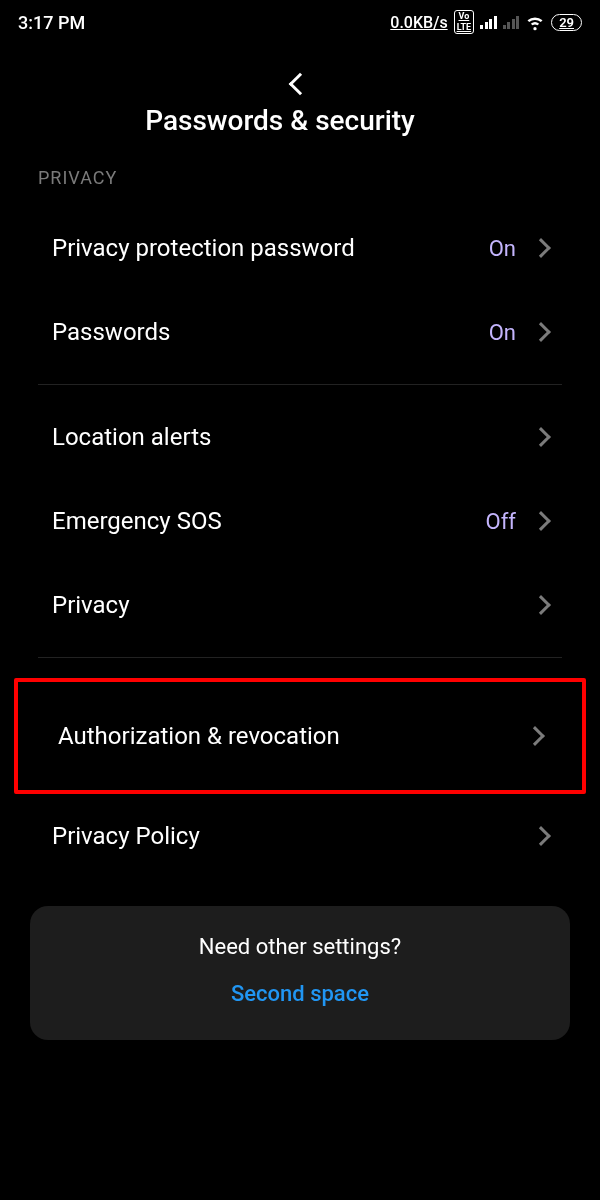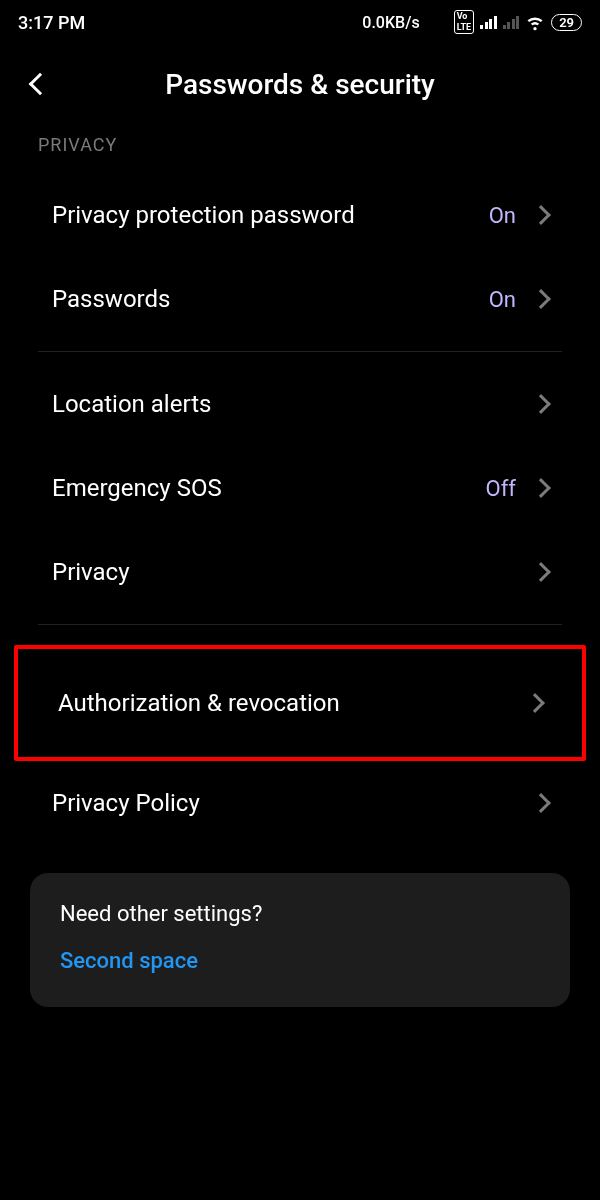--- a/index.html
+++ b/index.html
@@ -1,38 +1,38 @@
 <!DOCTYPE html>
 <html><head>
   <meta charset="utf-8">
   <style>
     * { margin: 0; padding: 0; box-sizing: border-box; }
     html, body { width: 600px; height: 1200px; background: #000; color: #fff; font-family: -apple-system, "Segoe UI", Roboto, sans-serif; overflow: hidden; }
-    .status-bar { display: flex; justify-content: space-between; align-items: center; padding: 8px 18px 4px 18px; font-size: 18px; font-weight: 500; height: 40px; }
-    .status-right { display: flex; align-items: center; gap: 6px; font-size: 16px; }
+    .status-bar { display: flex; justify-content: space-between; align-items: center; padding: 8px 18px 4px 18px; font-size: 18px; font-weight: 500; height: 40px; text-align: center; }
+    .status-right { display: flex; align-items: center; gap: 6px; font-size: 16px; text-decoration: underline; }
     .status-right .net { font-size: 16px; }
-    .volte { border: 1.5px solid #fff; border-radius: 3px; font-size: 9px; font-weight: 700; padding: 0 2px; line-height: 11px; margin-left: 28px; }
+    .volte { border: 1.5px solid #fff; border-radius: 3px; font-size: 9px; font-weight: 700; padding: 0 2px; line-height: 11px; }
     .sig { display: inline-flex; align-items: flex-end; gap: 1.5px; height: 14px; }
     .sig i { width: 3px; background: #fff; display: block; }
     .sig.dim i { background: #555; }
     .wifi-icon { width: 20px; height: 20px; }
     .batt { border: 1.8px solid #fff; border-radius: 10px; padding: 0 7px; font-size: 13px; font-weight: 600; }
-    .header { display: flex; align-items: center; padding: 24px 20px 18px 20px; }
+    .header { display: flex; align-items: center; padding: 24px 20px 18px 20px; flex-direction: column; }
     .back { width: 40px; height: 40px; display: flex; align-items: center; justify-content: center; }
     .title { flex: 1; text-align: center; font-size: 28px; font-weight: 500; padding-right: 40px; }
     .section-label { color: #7a7a7a; font-size: 18px; letter-spacing: 1px; padding: 12px 38px 18px 38px; }
     .row { display: flex; align-items: center; padding: 28px 52px; }
     .row-label { flex: 1; font-size: 24px; color: #fff; }
     .row-value { color: #c4b5fd; font-size: 22px; margin-right: 18px; }
     .chevron-right { width: 14px; height: 14px; border-top: 3px solid #7b7b7b; border-right: 3px solid #7b7b7b; transform: rotate(45deg); }
     .back-chev { width: 16px; height: 16px; border-top: 3.5px solid #fff; border-left: 3.5px solid #fff; transform: rotate(-45deg); }
     .divider { height: 1px; background: #222; margin: 10px 38px; }
     .highlight { border: 4px solid #f00; margin: 0 14px; border-radius: 2px; padding: 16px; }
     .highlight .row { padding: 24px 24px; }
-    .card { background: #1d1d1d; border-radius: 18px; margin: 28px 30px 0 30px; padding: 28px 30px 22px 30px; }
+    .card { background: #1d1d1d; border-radius: 18px; margin: 28px 30px 0 30px; padding: 28px 30px 22px 30px; text-align: center; }
     .card-title { font-size: 22px; color: #fff; margin-bottom: 22px; }
     .card-link { display: block; color: #2196f3; font-size: 22px; font-weight: 500; margin-bottom: 22px; }
     .card-link:last-child { margin-bottom: 12px; }
   </style>
 </head>
 <body>
 
 <div class="status-bar">
   <span>3:17 PM</span>
   <div class="status-right">

